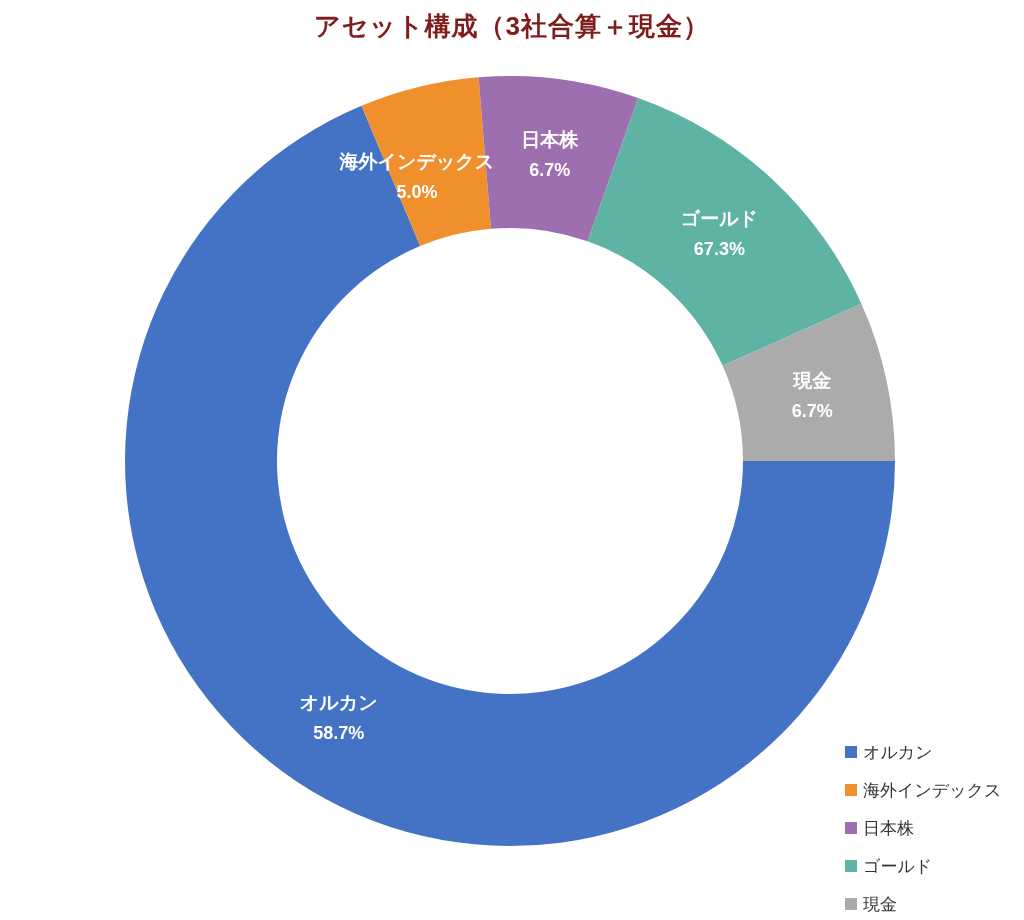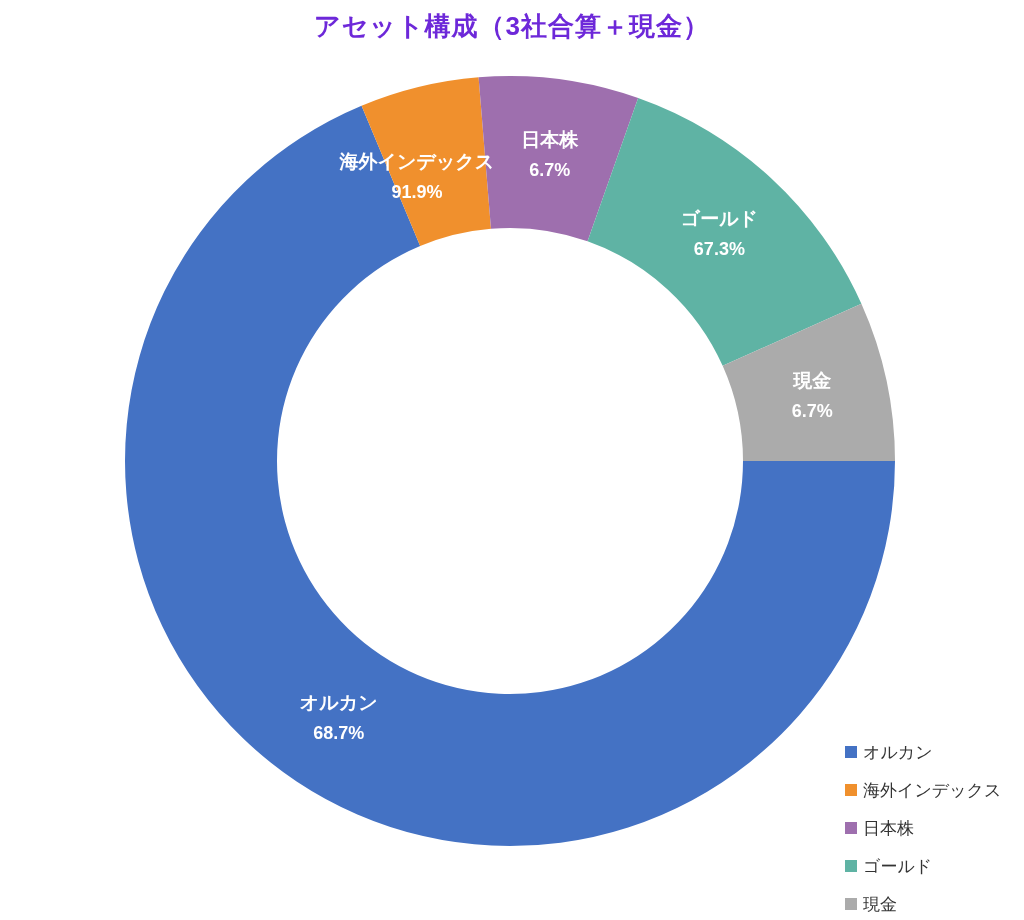--- a/index.html
+++ b/index.html
@@ -12,21 +12,21 @@
     overflow: hidden;
   }
   .chart-title {
     position: absolute;
     top: 9px;
     left: 0;
     width: 100%;
     text-align: center;
     font-size: 26px;
     font-weight: bold;
-    color: #6d28d9;
+    color: #7f1d1d;
     letter-spacing: 1px;
   }
   svg.donut {
     position: absolute;
     left: 0;
     top: 0;
   }
   .labels-layer {
     position: absolute;
     left: 0;
@@ -79,25 +79,25 @@
   <svg class="donut" width="1024" height="920" viewBox="0 0 1024 920">
       <path d="M 895.00 461.00 A 385 385 0 1 1 361.55 105.77 L 420.16 246.02 A 233 233 0 1 0 743.00 461.00 Z" fill="#4472C4"></path>
       <path d="M 361.55 105.77 A 385 385 0 0 1 478.59 77.28 L 490.99 228.78 A 233 233 0 0 0 420.16 246.02 Z" fill="#F0902D"></path>
       <path d="M 478.59 77.28 A 385 385 0 0 1 638.14 97.95 L 587.55 241.28 A 233 233 0 0 0 490.99 228.78 Z" fill="#9E6FAE"></path>
       <path d="M 638.14 97.95 A 385 385 0 0 1 861.39 303.67 L 722.66 365.78 A 233 233 0 0 0 587.55 241.28 Z" fill="#5FB3A4"></path>
       <path d="M 861.39 303.67 A 385 385 0 0 1 895.00 461.00 L 743.00 461.00 A 233 233 0 0 0 722.66 365.78 Z" fill="#ABABAB"></path>
     </svg>
   <div class="labels-layer">
       <div class="slice-label" style="left: 338.733px; top: 718.193px;">
         <span class="slice-name">オルカン</span>
-        <span class="slice-percent">68.7%</span>
+        <span class="slice-percent">58.7%</span>
       </div>
       <div class="slice-label" style="left: 416.922px; top: 176.766px;">
         <span class="slice-name">海外インデックス</span>
-        <span class="slice-percent">91.9%</span>
+        <span class="slice-percent">5.0%</span>
       </div>
       <div class="slice-label" style="left: 549.691px; top: 154.56px;">
         <span class="slice-name">日本株</span>
         <span class="slice-percent">6.7%</span>
       </div>
       <div class="slice-label" style="left: 719.393px; top: 233.765px;">
         <span class="slice-name">ゴールド</span>
         <span class="slice-percent">67.3%</span>
       </div>
       <div class="slice-label" style="left: 812.18px; top: 396.439px;">

